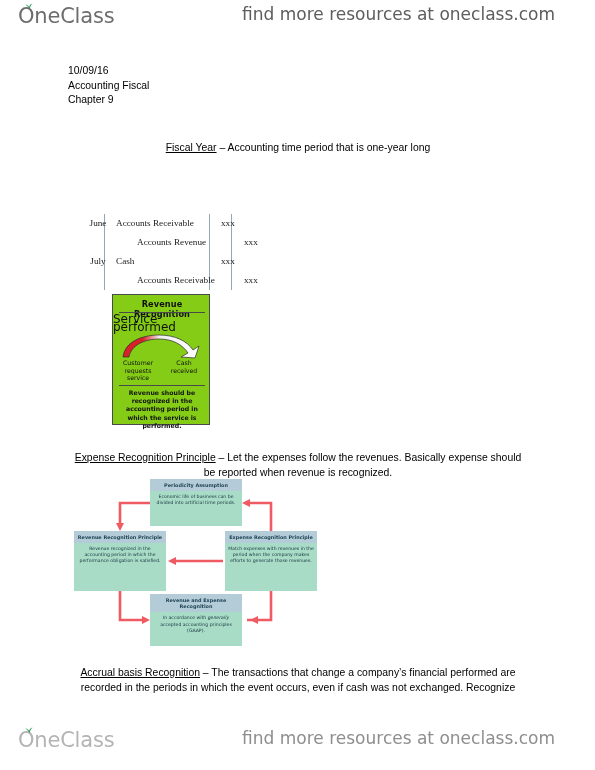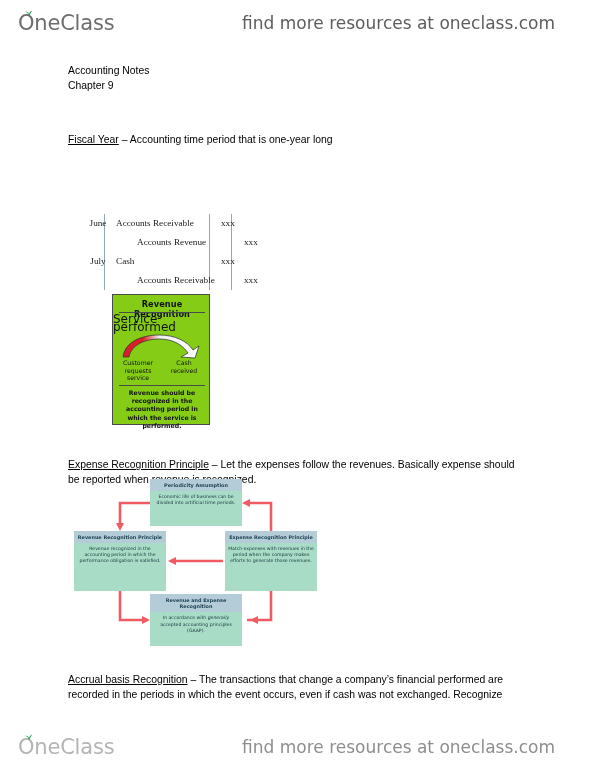--- a/index.html
+++ b/index.html
@@ -13,21 +13,21 @@
     overflow: hidden;
   }
 
   
   .brand-bar {
     position: absolute;
     left: 0;
     width: 595px;
     height: 38px;
     display: flex;
-    align-items: center;
+    align-items: flex-start;
   }
   .brand-bar.header { top: 4px; }
   .brand-bar.footer { top: 728px; }
 
   .logo {
     position: relative;
     margin-left: 18px;
     font-size: 21px;
     letter-spacing: -0.2px;
     color: #6d6d6d;
@@ -58,21 +58,21 @@
     position: absolute;
     left: 68px;
     top: 64px;
     width: 460px;
     font-size: 10.4px;
     color: #000000;
     line-height: 14.6px;
   }
   .meta-line { white-space: nowrap; }
 
-  .para { margin-top: 15px; }
+  .para { margin-top: 8px; text-align: center; }
   .term { text-decoration: underline; }
 
   
   .journal {
     position: absolute;
     left: 78px;
     top: 214px;
     width: 240px;
     height: 76px;
     font-family: "Liberation Serif", serif;
@@ -206,21 +206,22 @@
   <div class="logo">
     <svg class="leaf" viewBox="0 0 8 6">
       <path d="M4.0 5.6 C3.2 3.6 1.4 2.4 0.4 1.6 C2.0 1.8 3.4 2.6 4.1 4.0 C4.4 2.4 5.6 1.0 7.6 0.3 C6.4 1.8 5.2 3.2 4.8 5.6 Z" fill="#2e9b57"></path>
     </svg>
     <span>OneClass</span>
   </div>
   <div class="tagline">find more resources at oneclass.com</div>
 </div>
 
 <div class="doc">
-  <div class="meta-line">Accounting Notes</div>
+  <div class="meta-line">10/09/16</div>
+  <div class="meta-line">Accounting Fiscal</div>
   <div class="meta-line">Chapter 9</div>
 
   <div style="height:25px"></div>
 
   <div class="para">
     <span class="term">Fiscal Year</span><span> – </span><span>Accounting time period that is one-year long</span>
   </div>
 
 </div>
 

